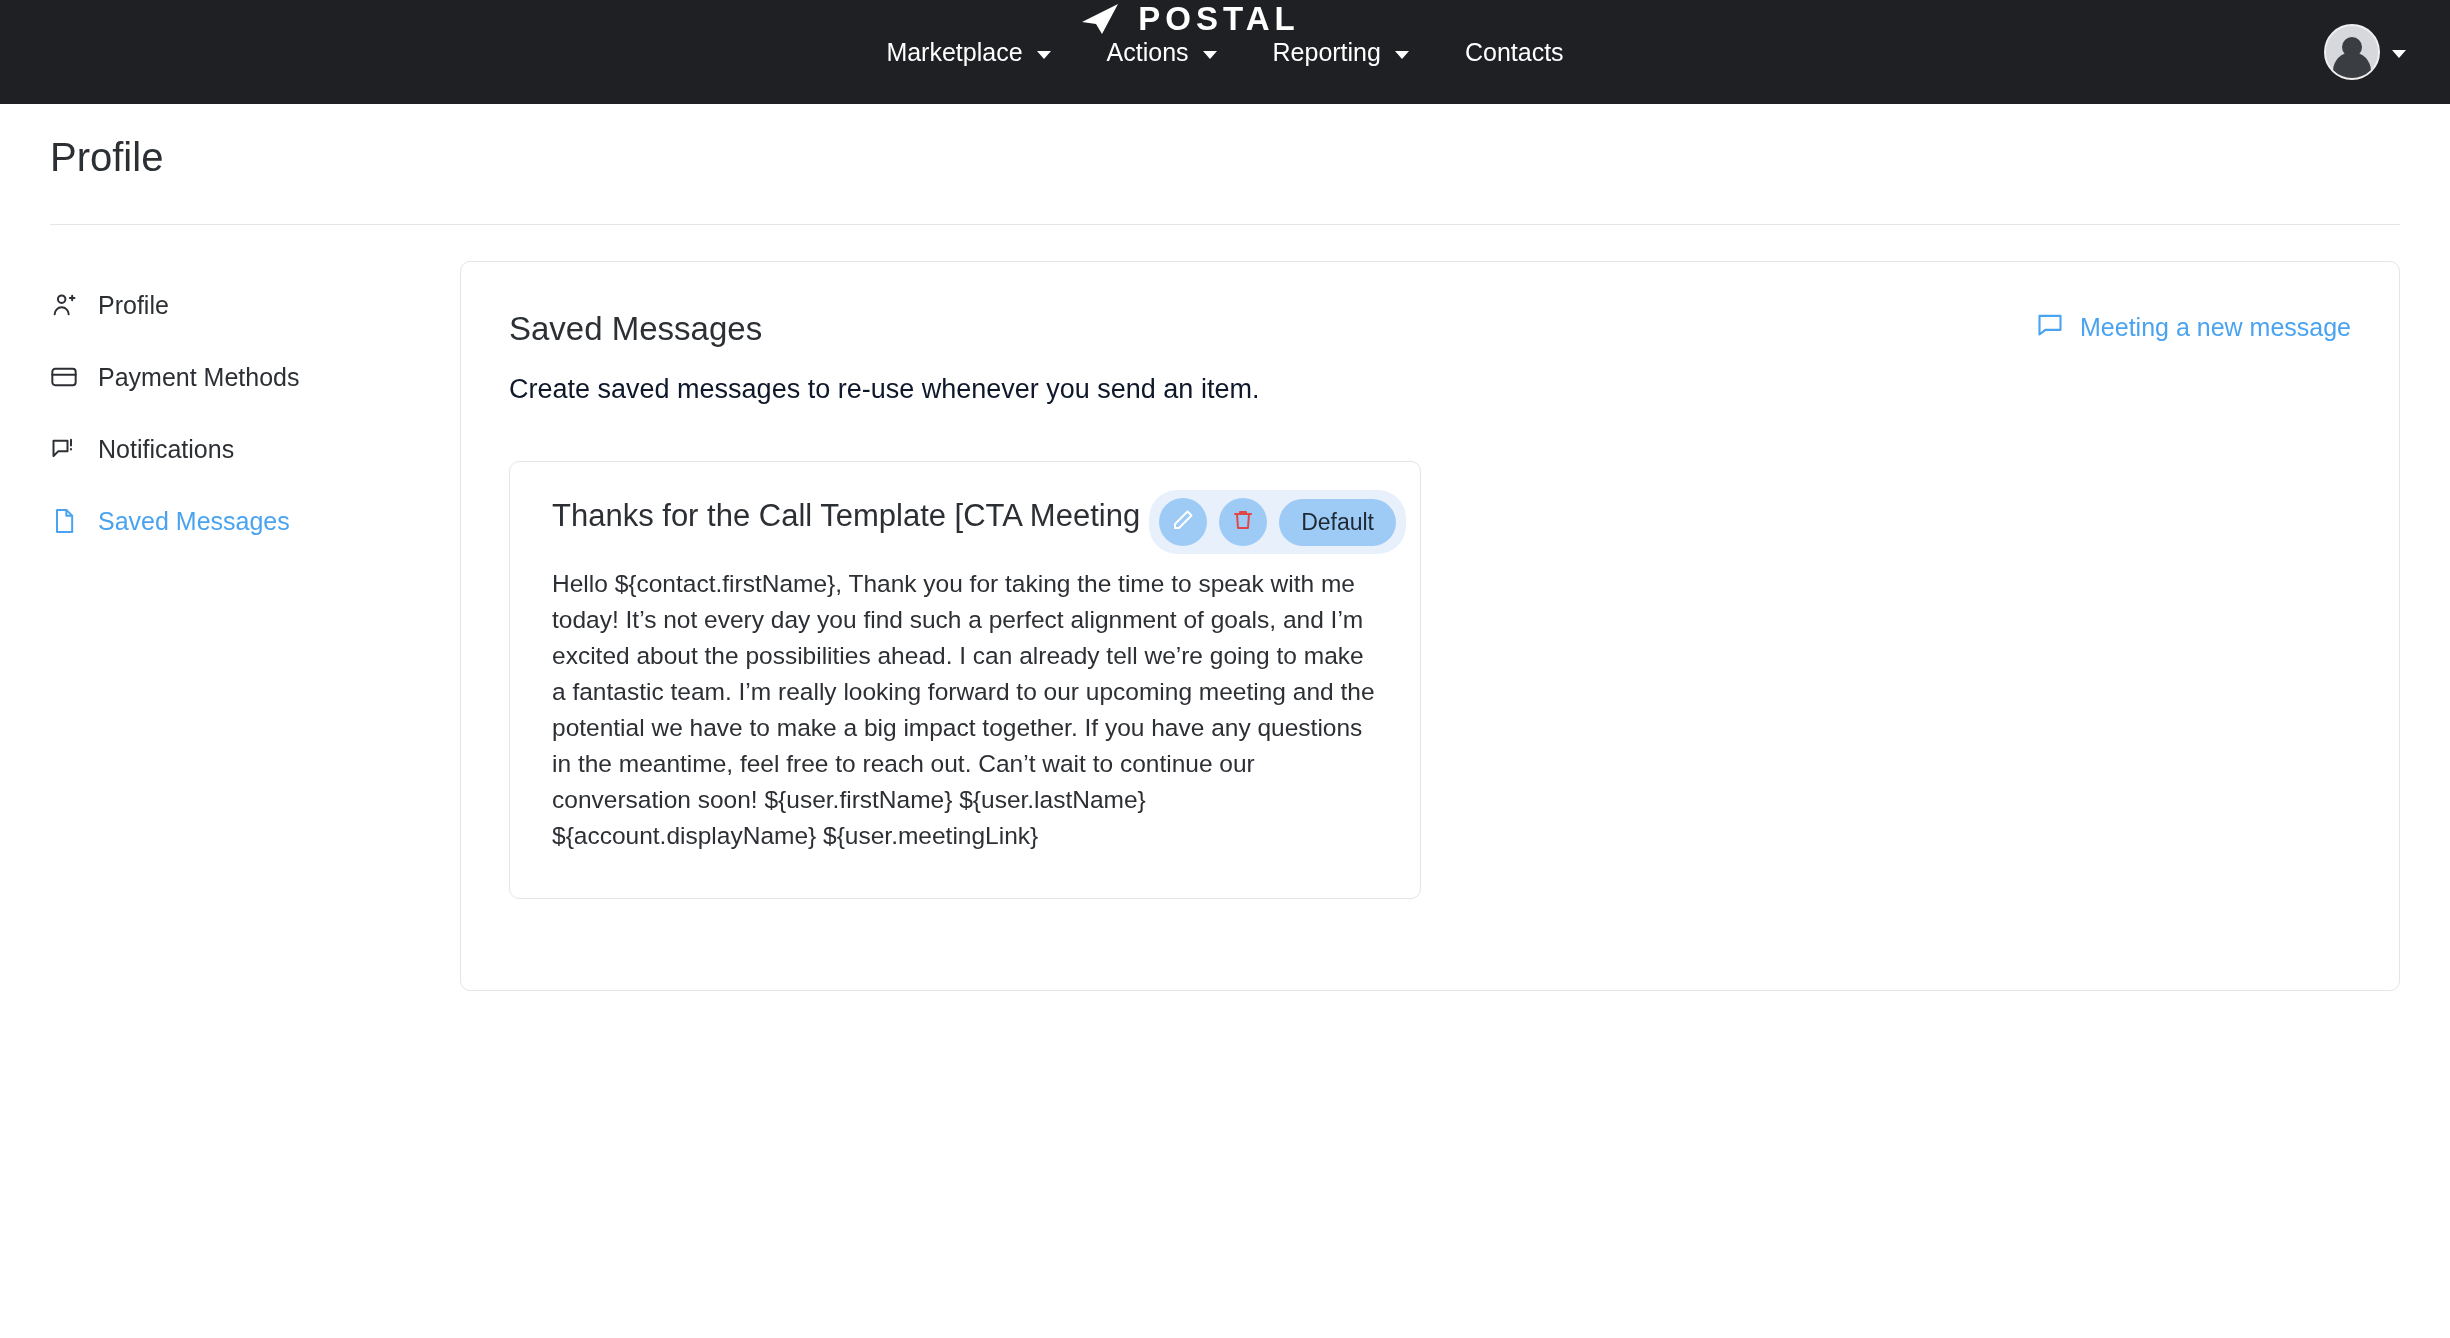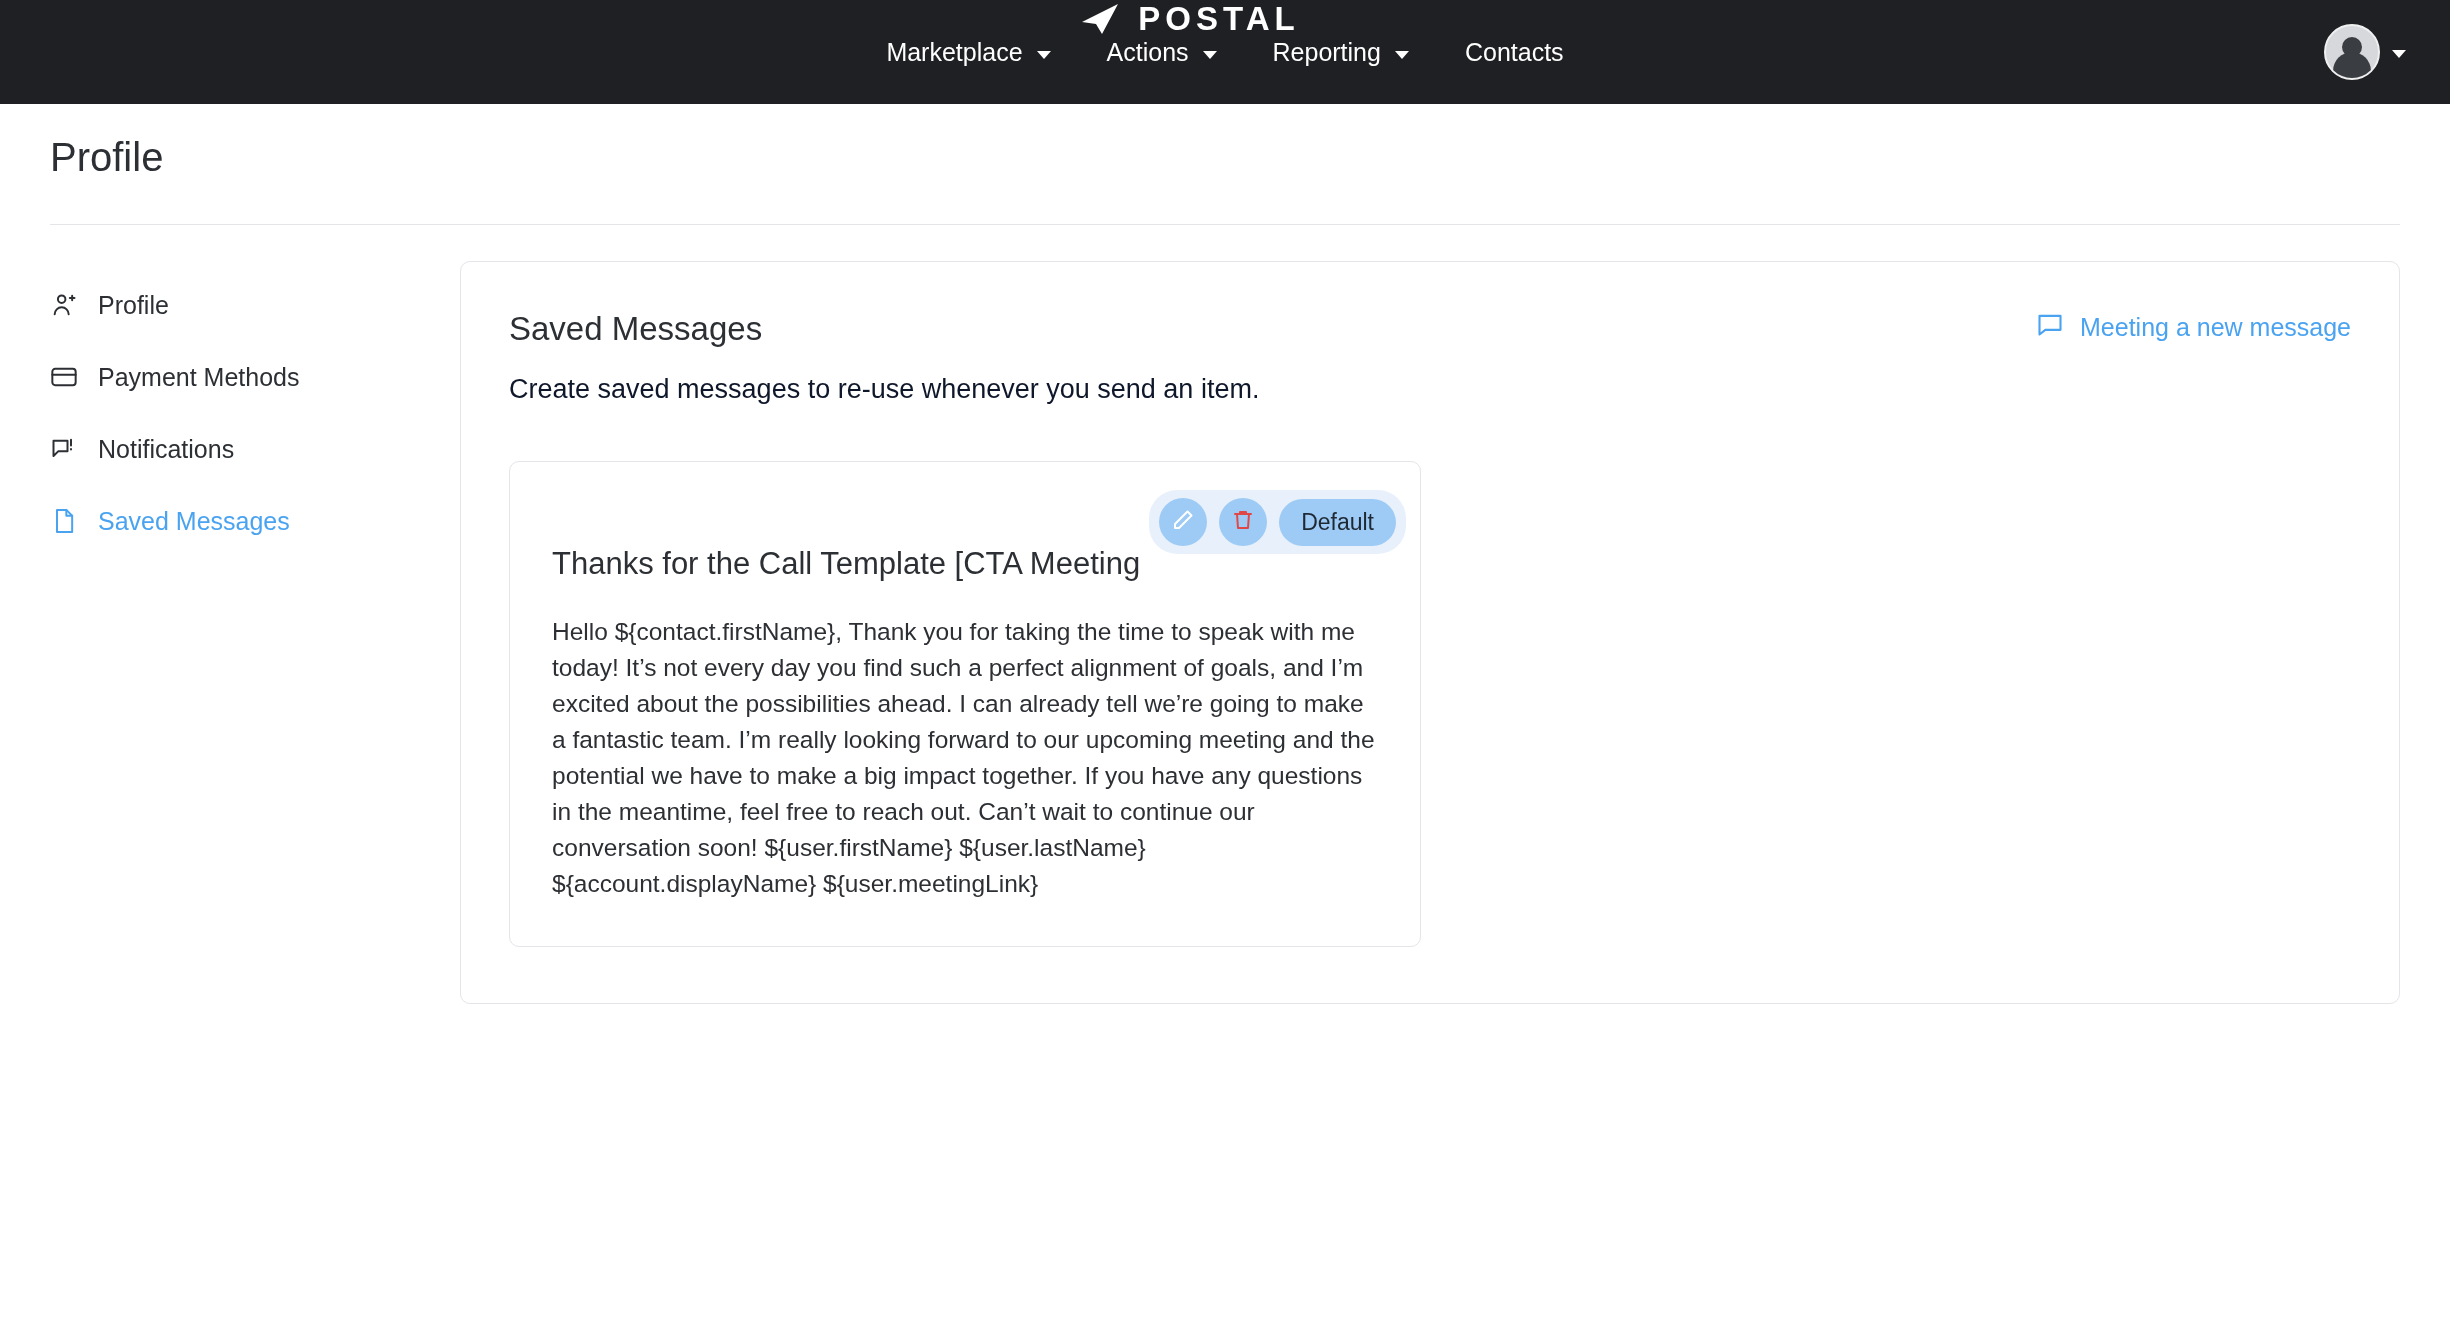--- a/index.html
+++ b/index.html
@@ -150,21 +150,20 @@
     padding: 36px 42px 44px 42px;
     position: relative;
   }
   .msg-title {
     font-size: 31px;
     color: #2c2f33;
     white-space: nowrap;
     overflow: hidden;
     text-overflow: clip;
     max-width: 620px;
-    margin-top: 48px;
   }
   .msg-body {
     margin-top: 32px;
     font-size: 24.5px;
     line-height: 36px;
     color: #2c2f33;
   }
 
   .tile-actions {
     position: absolute;

